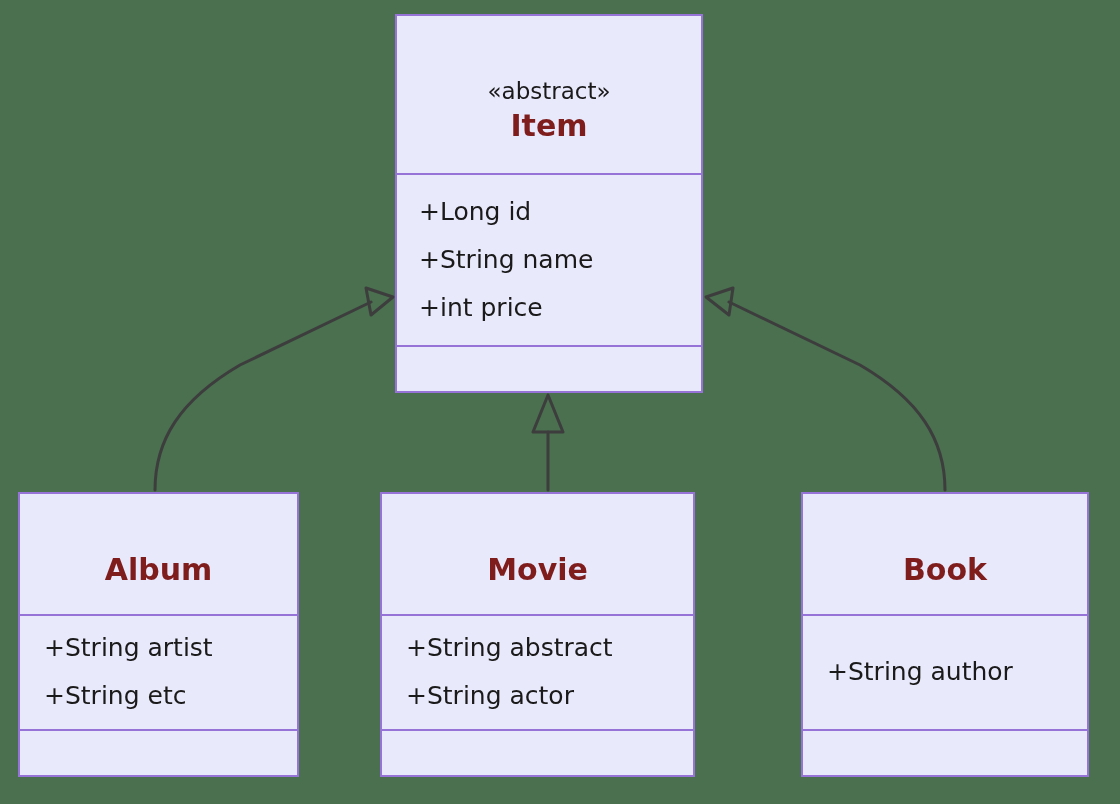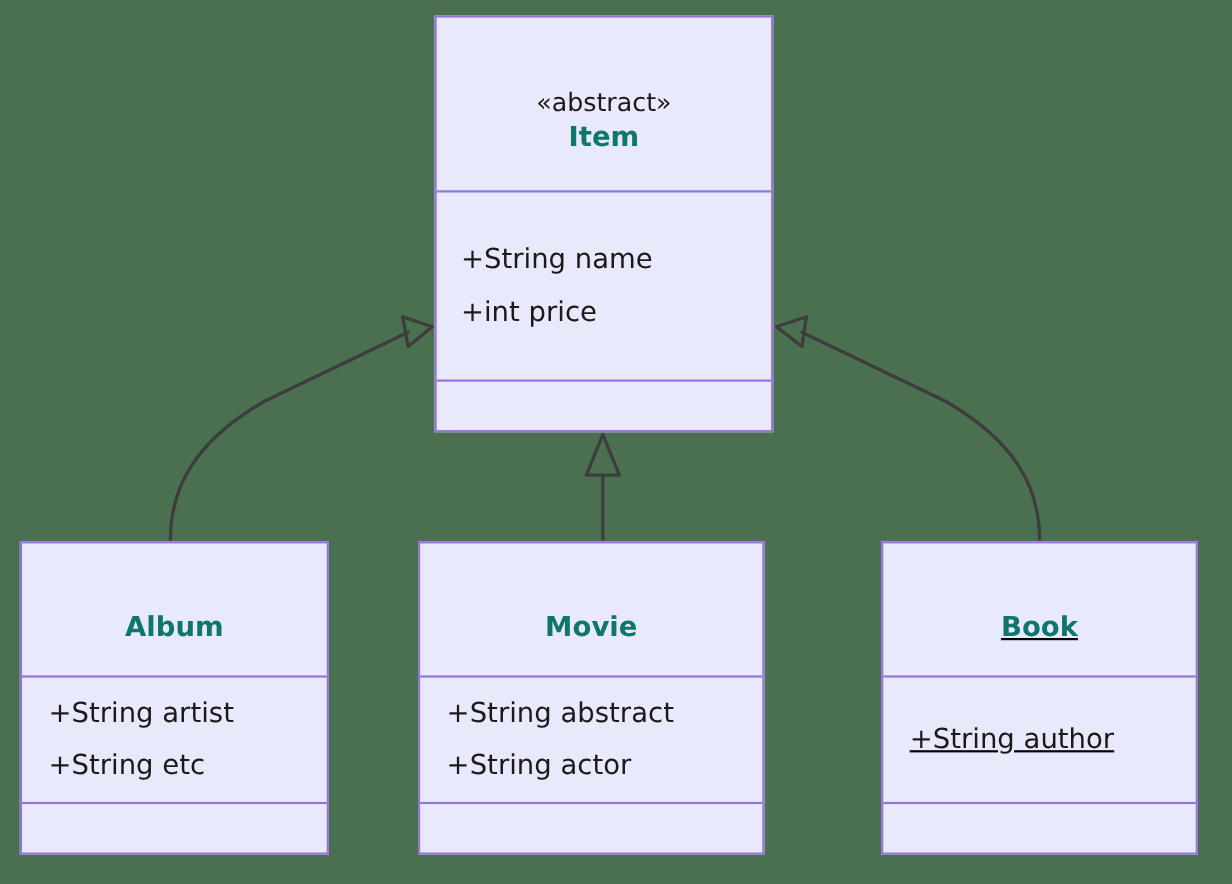--- a/index.html
+++ b/index.html
@@ -53,23 +53,23 @@
   }
   .compartment.methods {
     flex: none;
   }
   .stereotype {
     font-size: 23px;
     color: #1a1a1a;
     line-height: 1.25;
   }
   .class-title {
-    font-size: 25px;
+    font-size: 30px;
     font-weight: bold;
-    color: #0f766e;
+    color: #7f1d1d;
     line-height: 1.3;
   }
   .attr-line {
     font-size: 25px;
     color: #1a1a1a;
     line-height: 48px;
     white-space: nowrap;
   }
 
   
@@ -98,21 +98,20 @@
     left: 380px;
     top: 492px;
     width: 315px;
     height: 285px;
   }
   #class-book {
     left: 801px;
     top: 492px;
     width: 288px;
     height: 285px;
-    text-decoration: underline;
   }
 </style>
 </head>
 <body>
 
 <div id="canvas">
 
   <svg id="edges" viewBox="0 0 1120 804" width="1120" height="804" xmlns="http://www.w3.org/2000/svg">
 
     <g>
@@ -130,20 +129,21 @@
       <path d="M 706 297 L 733 288 L 729 315 Z" fill="none" stroke="#3d3d3d" stroke-width="3" stroke-linejoin="round"></path>
     </g>
   </svg>
 
   <div class="uml-class" id="class-item">
     <div class="compartment header">
       <div class="stereotype">«abstract»</div>
       <div class="class-title">Item</div>
     </div>
     <div class="compartment attributes">
+      <div class="attr-line">+Long id</div>
       <div class="attr-line">+String name</div>
       <div class="attr-line">+int price</div>
     </div>
     <div class="compartment methods"></div>
   </div>
 
   <div class="uml-class subclass" id="class-album">
     <div class="compartment header">
       <div class="class-title">Album</div>
     </div>

